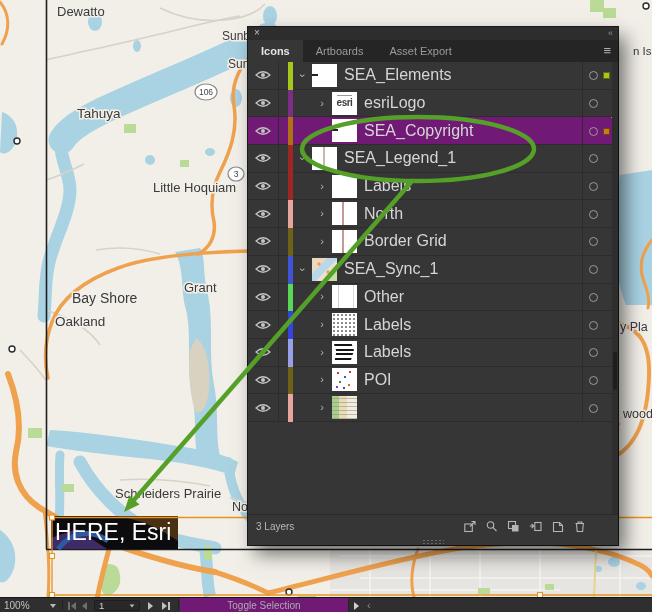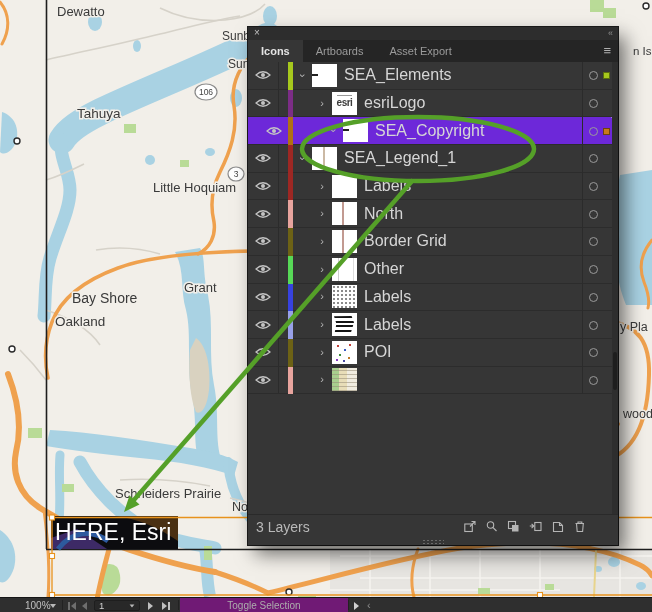--- a/index.html
+++ b/index.html
@@ -18,21 +18,21 @@
   .pt-close { position:absolute; left:6px; top:0; font-size:10px; line-height:12px; color:#c0c0c0; cursor:default; }
   .pt-collapse { position:absolute; right:6px; top:0; font-size:9px; line-height:12px; color:#8f8f8f; letter-spacing:-1px; }
   .panel-tabs { height:22px; background:#252525; display:flex; position:relative; flex:none; }
   .tab { padding:0 13px; line-height:22px; font-size:11px; color:#9b9b9b; white-space:nowrap; }
   .tab.active { background:#363636; color:#e4e4e4; font-weight:bold; }
   .tab-menu { position:absolute; right:7px; top:4px; font-size:13px; color:#b0b0b0; line-height:14px; }
 
   .rows { flex:none; position:relative; }
   .row { height:27.7px; display:flex; align-items:center; position:relative;
          border-bottom:1px solid #2c2c2c; background:#363636; }
-  .row.selected { background:#6d28d9;padding-left:11px; }
+  .row.selected { background:#701a75; }
   .corner { position:absolute; right:0; top:0; width:0; height:0;
             border-top:7px solid #dadada; border-left:7px solid transparent; }
   .cell-eye { width:31px; align-self:stretch; border-right:1px solid #2b2b2b;
               display:flex; align-items:center; justify-content:center; flex:none; }
   .cell-eye svg { stroke:#c4c4c4; fill:none; stroke-width:1.2; }
   .cell-eye svg .fill { fill:#c4c4c4; stroke:none; }
   .colorbar { position:absolute; left:40px; top:0; bottom:-1px; width:5px; }
   .chev { width:16px; flex:none; text-align:center; color:#b3b3b3; font-size:11px; line-height:11px; }
   .chev.open { transform:rotate(90deg); }
   .chev.hidden { visibility:hidden; }
@@ -74,21 +74,21 @@
   .ring { width:9px; height:9px; border:1.2px solid #9a9a9a; border-radius:50%; flex:none;
           display:flex; align-items:center; justify-content:center; }
   .ring .inner { width:4px; height:4px; border:1px solid #9a9a9a; border-radius:50%; }
   .badge { flex:none; border:1px solid rgba(0,0,0,.45); }
   .badge.s { width:7px; height:7px; }
   .badge.m { width:9px; height:9px; }
 
   .panel-fill { flex:1; background:#363636; }
   .panel-footer { height:24px; border-top:1px solid #2a2a2a; display:flex; align-items:center;
                   padding:0 8px; flex:none; }
-  .layer-count { font-size:14px; color:#b8b8b8; }
+  .layer-count { font-size:10px; color:#b8b8b8; }
   .footer-icons { margin-left:auto; display:flex; gap:9px; align-items:center; padding-right:24px; }
   .f-icon svg { stroke:#b5b5b5; fill:none; stroke-width:1.1; display:block; }
   .f-icon svg .fill { fill:#b5b5b5; stroke:none; }
   .panel-resize { height:7px; flex:none; display:flex; align-items:center; justify-content:center; }
   .resize-dots { width:22px; height:5px;
       background-image:radial-gradient(#6a6a6a 0.8px, transparent 0.9px);
       background-size:4px 3px; }
   .vscroll { position:absolute; right:0; top:35px; bottom:31px; width:6px; background:#2e2e2e; }
   .vscroll-thumb { position:absolute; left:1px; top:290px; width:4px; height:38px;
                    background:#1e1e1e; border-radius:2px; }
@@ -378,20 +378,35 @@
             <div class="ring"></div>
           </div>
         </div>
         <div class="row">
           <div class="cell-eye">
             <svg width="16" height="10" viewBox="0 0 16 10">
               <path d="M1 5 Q8 -1.5 15 5 Q8 11.5 1 5 Z"></path>
               <circle class="fill" cx="8" cy="5" r="2"></circle>
             </svg>
           </div>
+          <div class="colorbar" style="background: rgb(65, 83, 214);"></div>
+          <span class="chev open" style="margin-left: 15px;">›</span>
+          <div class="thumb syncmap"></div>
+          <span class="row-label">SEA_Sync_1</span>
+          <div class="cell-right">
+            <div class="ring"></div>
+          </div>
+        </div>
+        <div class="row">
+          <div class="cell-eye">
+            <svg width="16" height="10" viewBox="0 0 16 10">
+              <path d="M1 5 Q8 -1.5 15 5 Q8 11.5 1 5 Z"></path>
+              <circle class="fill" cx="8" cy="5" r="2"></circle>
+            </svg>
+          </div>
           <div class="colorbar" style="background: rgb(87, 217, 87);"></div>
           <span class="chev" style="margin-left: 35px;">›</span>
           <div class="thumb vline2"></div>
           <span class="row-label">Other</span>
           <div class="cell-right">
             <div class="ring"></div>
           </div>
         </div>
         <div class="row">
           <div class="cell-eye">
@@ -498,21 +513,21 @@
     <div class="panel-resize">
       <div class="resize-dots"></div>
     </div>
 
     <div class="vscroll">
       <div class="vscroll-thumb"></div>
     </div>
   </div>
 
   <div class="statusbar">
-    <div class="sb-abs" style="left:25px;">
+    <div class="sb-abs" style="left:4px;">
       <span>100%</span>
     </div>
     <div class="sb-abs" style="left:50px;">
         <span class="tri-dn"></span>
       </div>
     <div class="sb-sep" style="left:62px;"></div>
     <div class="sb-abs" style="left:68px; gap:1px;">
       <span class="nav-bar"></span>
         <span class="tri-l"></span>
     </div>

